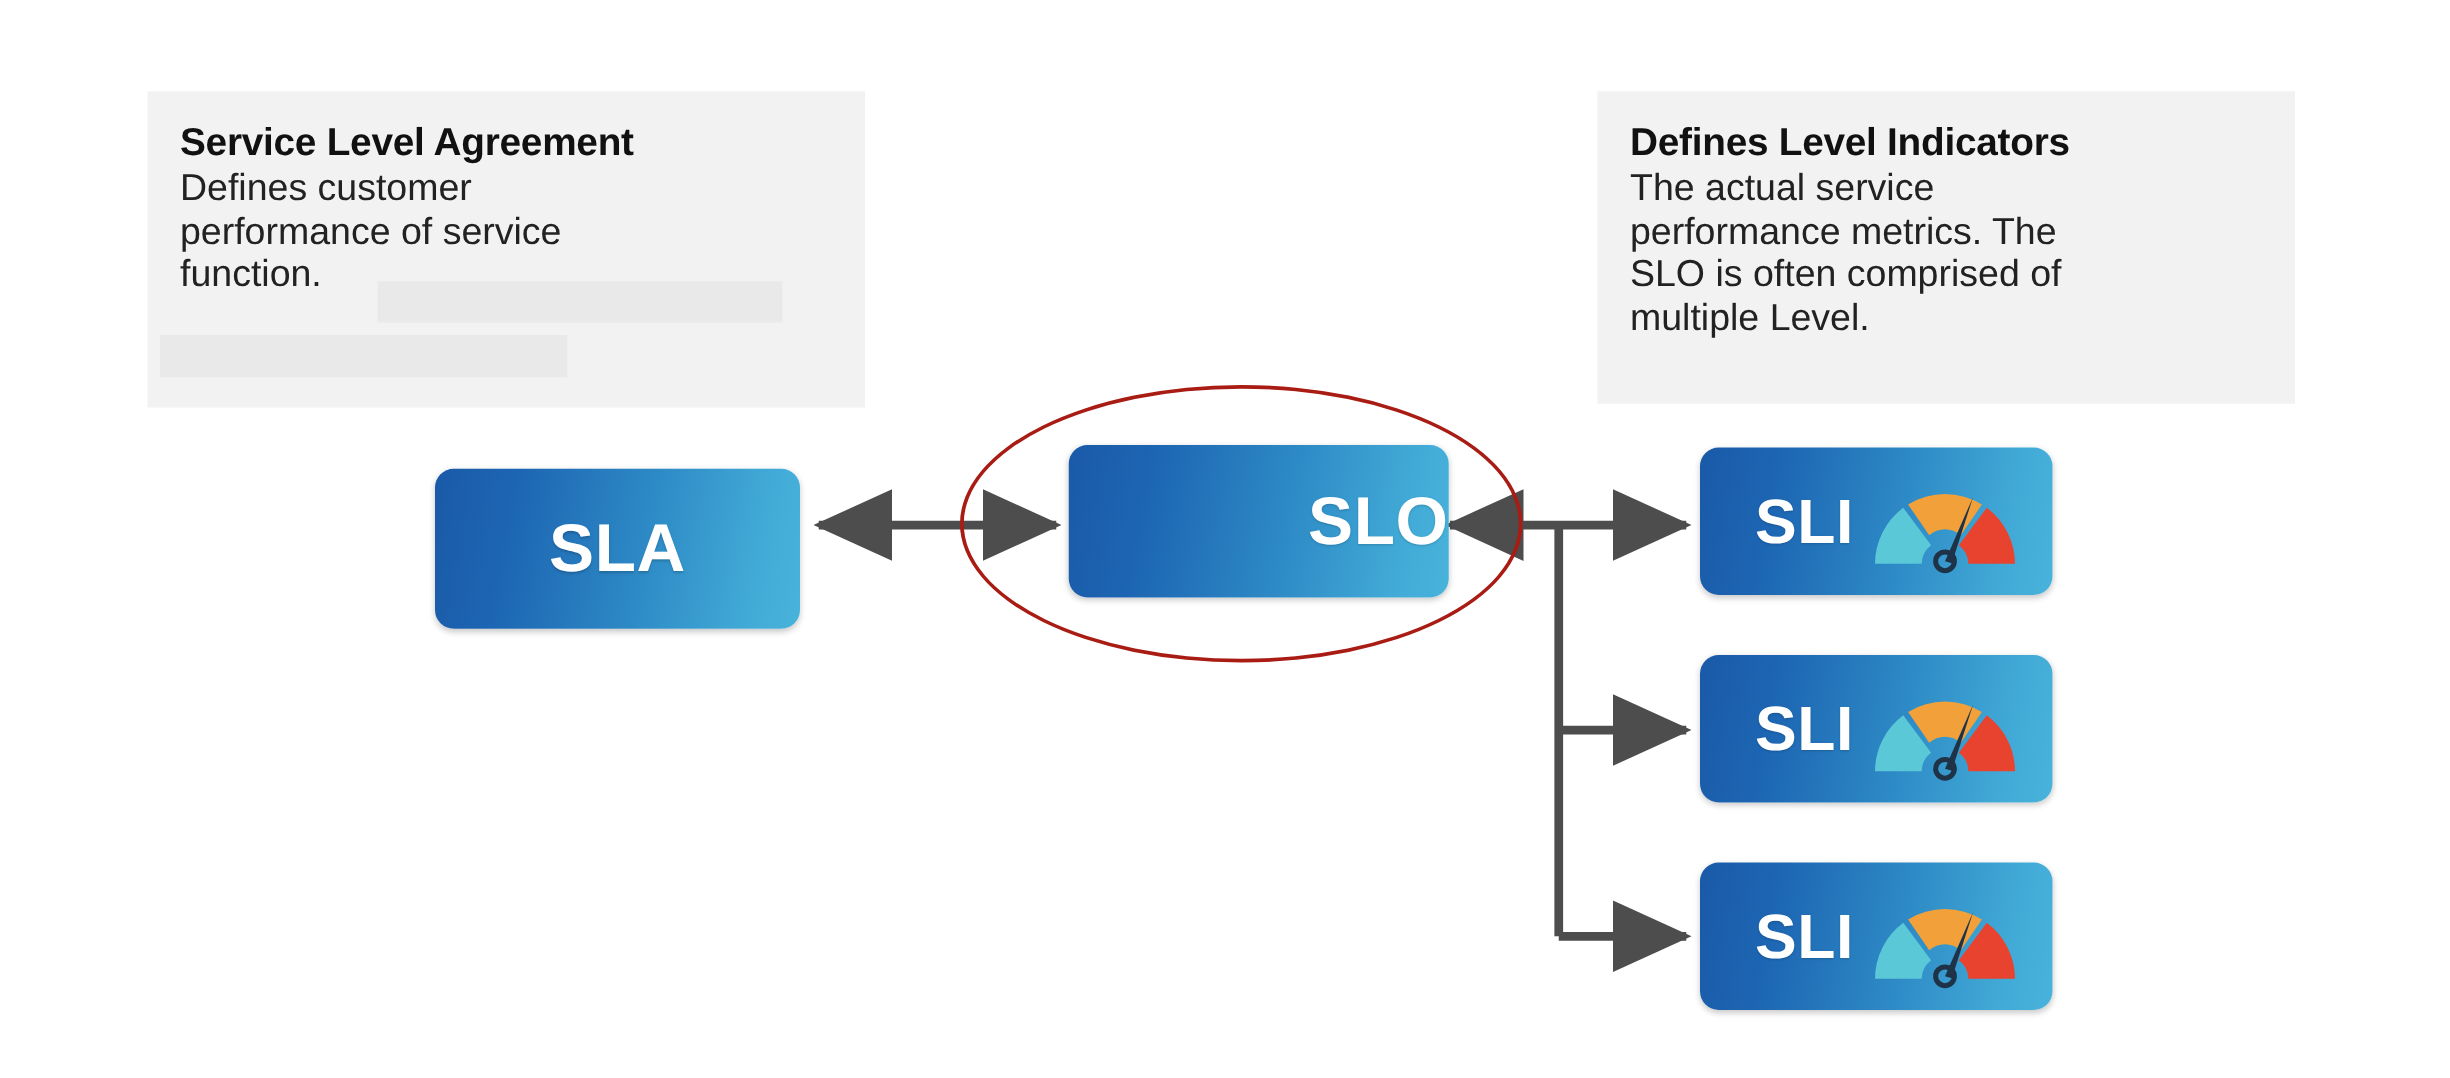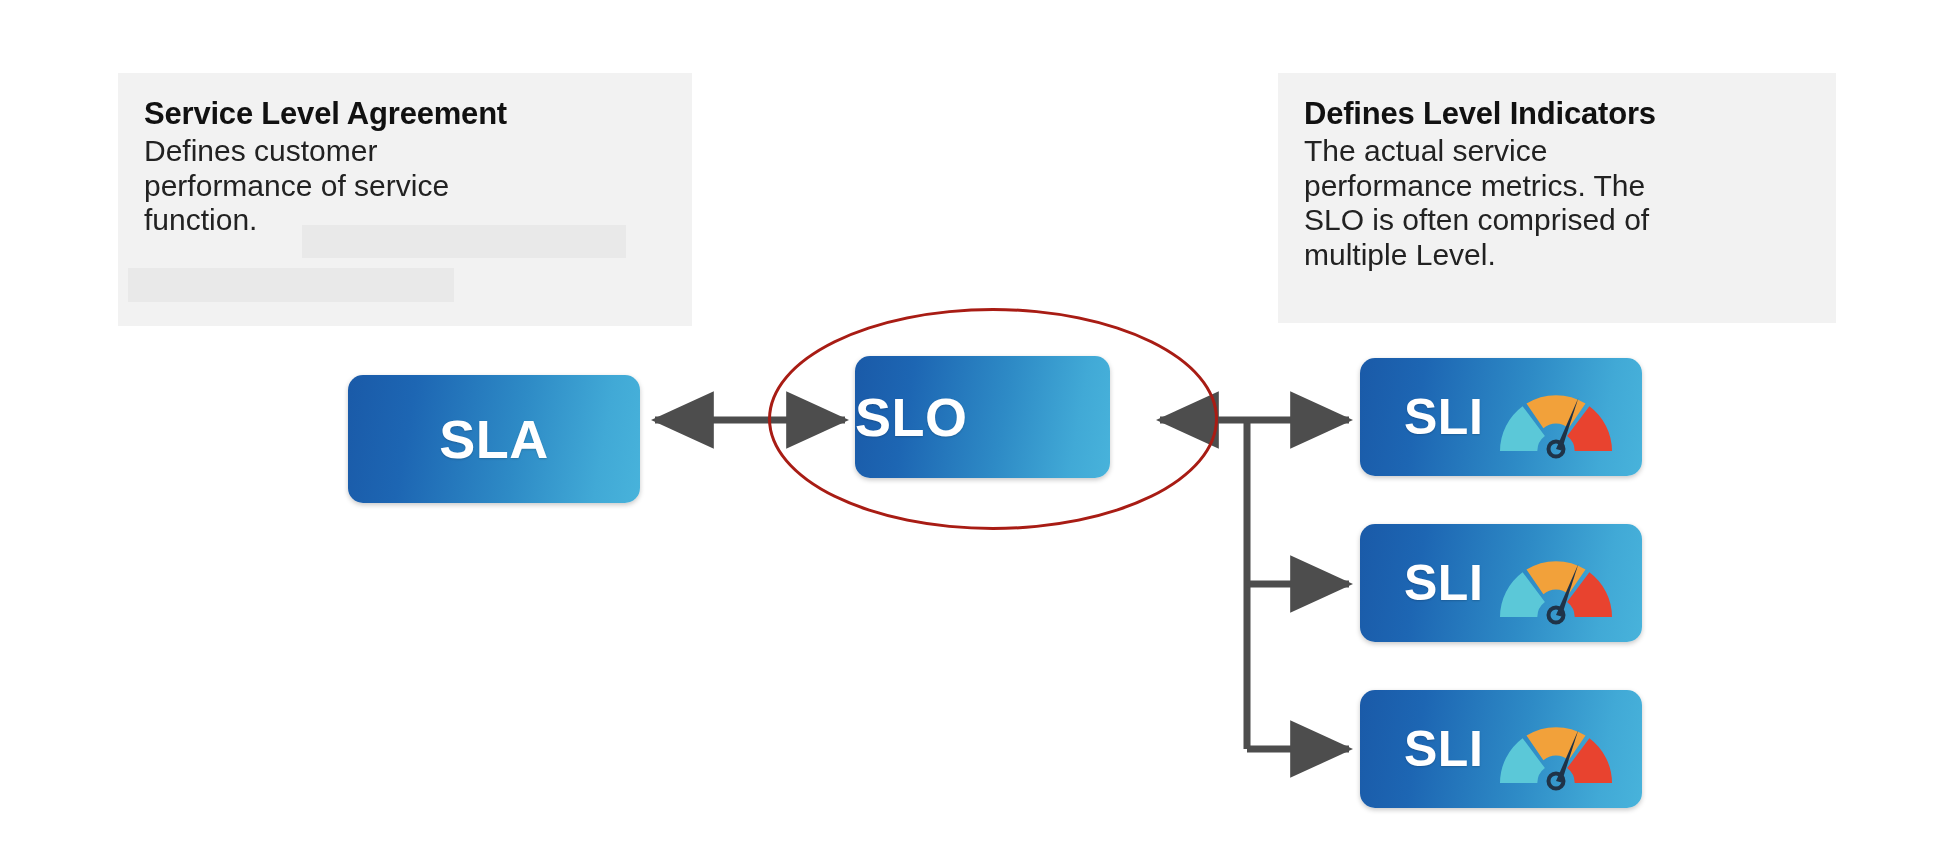--- a/index.html
+++ b/index.html
@@ -56,21 +56,21 @@
   }
   .node-label{
     color:#ffffff;
     font-size:54px;
     font-weight:bold;
     letter-spacing:0.5px;
     line-height:1;
     text-shadow:0 1px 2px rgba(0,0,0,0.18);
   }
   .node-sla{left:348px;top:358px;width:292px;height:128px;justify-content:center;margin-top:17px;}
-  .node-slo{left:855px;top:356px;width:255px;height:122px;justify-content:flex-start;}
+  .node-slo{left:855px;top:356px;width:304px;height:122px;justify-content:flex-end;}
 
   .node-sli{
     left:1360px;width:282px;height:118px;
     padding-left:44px;
     justify-content:flex-start;
   }
   .sli1{top:358px;}
   .sli2{top:524px;}
   .sli3{top:690px;}
   .node-sli .node-label{font-size:50px;}

